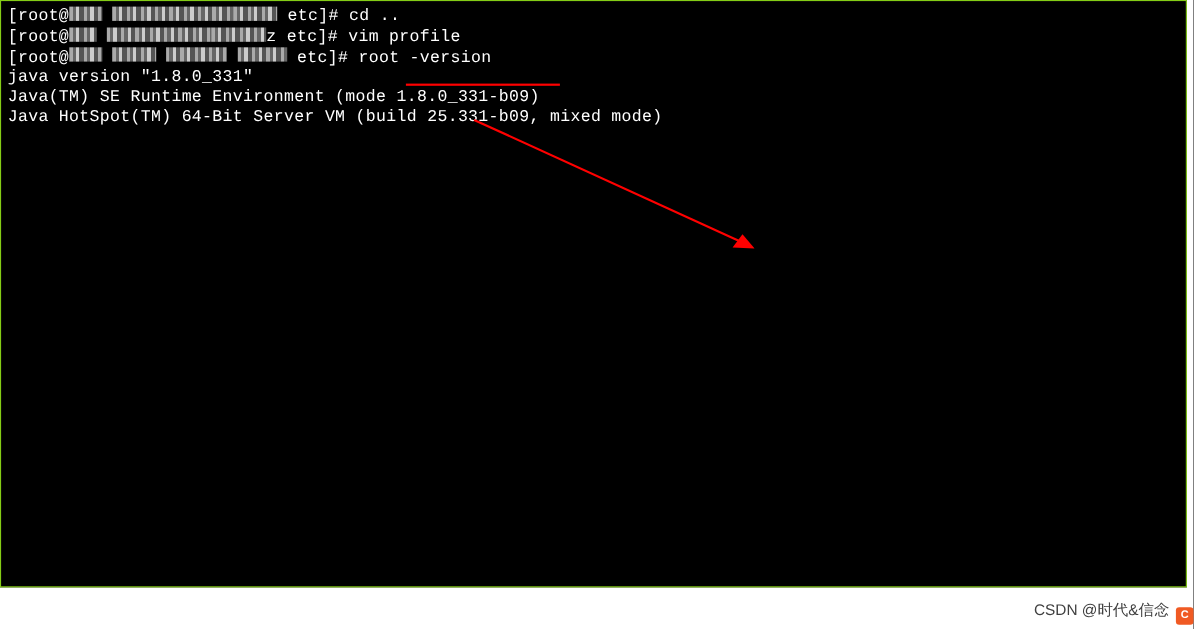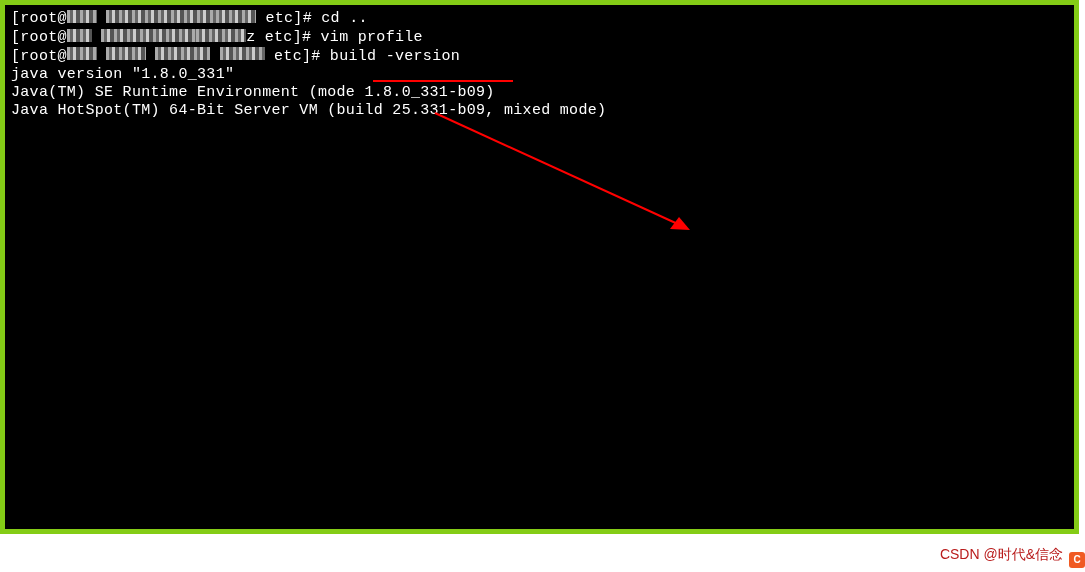--- a/index.html
+++ b/index.html
@@ -11,21 +11,21 @@
       width: 1085px;
       height: 572px;
       background: #ffffff;
       position: relative;
       font-family: 'Courier New', monospace;
     }
     .terminal {
       width: 1079px;
       height: 534px;
       background: #000000;
-      border: 5px solid #84cc16;
+      border: 1px solid #84cc16;
       position: relative;
       overflow: hidden;
     }
     .line {
       color: #ffffff;
       font-size: 15px;
       line-height: 18px;
       white-space: pre;
       padding-left: 6px;
       font-family: 'Courier New', monospace;
@@ -80,21 +80,21 @@
       display: inline-block;
       width: 9px;
       height: 16px;
       background: #00ff00;
       vertical-align: middle;
     }
     .watermark {
       position: absolute;
       bottom: 8px;
       right: 22px;
-      color: #b91c1c;
+      color: #404040;
       font-size: 14px;
       font-family: 'Microsoft YaHei', sans-serif;
     }
     .csdn-logo {
       position: absolute;
       bottom: 4px;
       right: 0px;
       width: 16px;
       height: 16px;
       background: #f05a23;
@@ -106,21 +106,21 @@
       font-weight: bold;
       font-family: sans-serif;
     }
   </style>
 </head>
 <body>
 
 <div class="terminal">
   <div class="line"><span>[root@</span><span class="censored"><span class="censored-block" style="width:30px"></span> <span class="censored-block" style="width:110px"></span><span class="censored-block" style="width:40px"></span></span><span> etc]# cd ..</span></div>
   <div class="line"><span>[root@</span><span class="censored"><span class="censored-block" style="width:25px"></span> <span class="censored-block" style="width:95px"></span><span class="censored-block" style="width:50px"></span></span><span>z etc]# vim profile</span></div>
-  <div class="line"><span>[root@</span><span class="censored"><span class="censored-block" style="width:30px"></span> <span class="censored-block" style="width:40px"></span> <span class="censored-block" style="width:55px"></span> <span class="censored-block" style="width:45px"></span></span><span> etc]# build -version</span></div>
+  <div class="line"><span>[root@</span><span class="censored"><span class="censored-block" style="width:30px"></span> <span class="censored-block" style="width:40px"></span> <span class="censored-block" style="width:55px"></span> <span class="censored-block" style="width:45px"></span></span><span> etc]# root -version</span></div>
   <div class="line">java version "1.8.0_331"</div>
   <div class="line">Java(TM) SE Runtime Environment (mode 1.8.0_331-b09)</div>
   <div class="line">Java HotSpot(TM) 64-Bit Server VM (build 25.331-b09, mixed mode)</div>
 
   <div class="underline-red"></div>
 
   <svg class="arrow-container" viewBox="0 0 300 150">
     <line x1="20" y1="8" x2="265" y2="120" stroke="#ff0000" stroke-width="2"></line>
     <polygon points="275,125 255,124 264,112" fill="#ff0000"></polygon>
   </svg>

